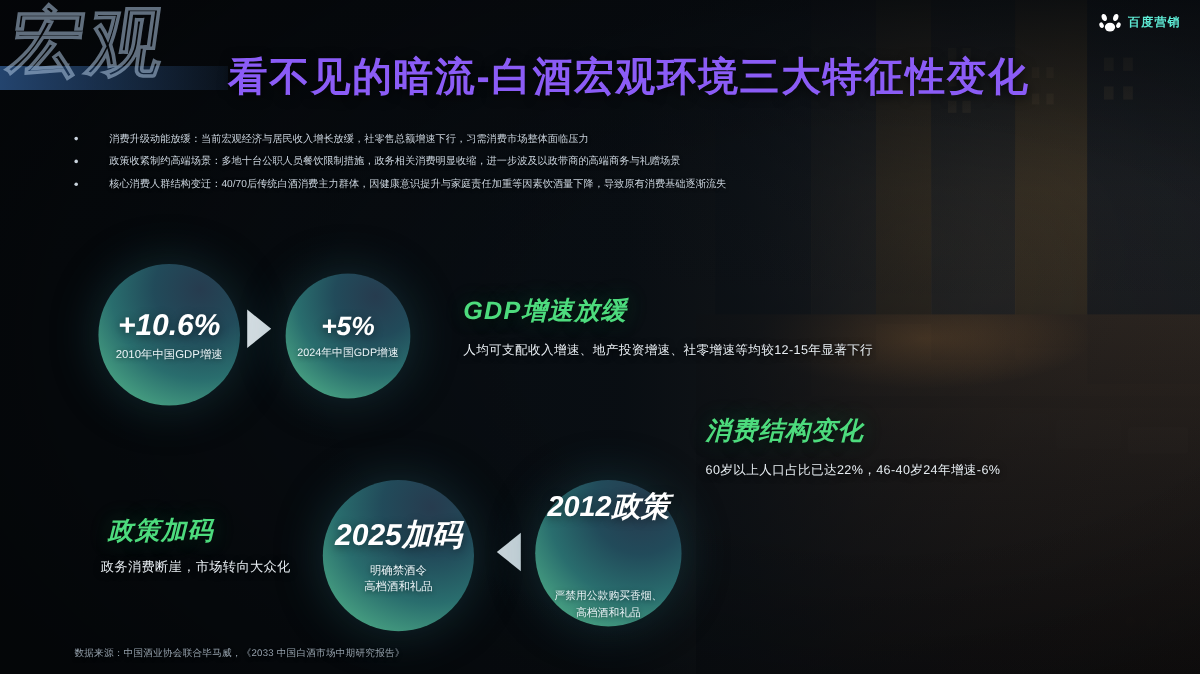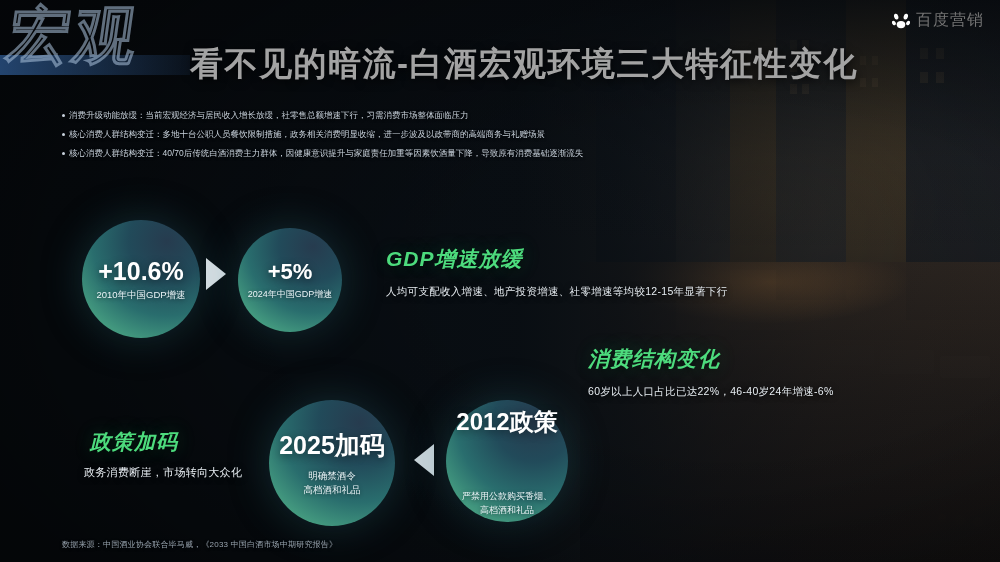--- a/index.html
+++ b/index.html
@@ -118,50 +118,50 @@
     display: flex;
     align-items: center;
     gap: 6px;
   }
   .logo-mark {
     width: 18px;
     height: 18px;
     position: relative;
   }
   .logo-text {
-    color: #737373;
-    font-size: 16px;
-    font-weight: normal;
+    color: #5eead4;
+    font-size: 10px;
+    font-weight: bold;
     letter-spacing: 1px;
   }
 
   
   .title {
     position: absolute;
     left: 190px;
     top: 42px;
     font-size: 33px;
     font-weight: bold;
-    color: #a3a3a3;
+    color: #8b5cf6;
     letter-spacing: 1.5px;
     text-shadow: 0 2px 10px rgba(0,0,0,0.85);
     white-space: nowrap;
   }
 
   
   .bullets {
     position: absolute;
     left: 62px;
     top: 106px;
     width: 880px;
   }
   .bullet {
     display: flex;
     align-items: flex-start;
-    gap: 4px;
+    gap: 26px;
     color: #c9d3dd;
     font-size: 8.5px;
     line-height: 19px;
     white-space: nowrap;
     text-shadow: 0 1px 3px rgba(0,0,0,0.9);
   }
   .bullet-dot {
     flex: 0 0 auto;
     width: 3px;
     height: 3px;
@@ -178,20 +178,21 @@
       radial-gradient(circle at 72% 18%, rgba(40,62,82,0.95) 0%, rgba(35,78,94,0.95) 30%, rgba(45,120,120,0.9) 58%, rgba(78,175,140,0.92) 85%, rgba(96,196,150,0.95) 100%);
     box-shadow: 0 0 40px rgba(40,110,120,0.35);
     display: flex;
     flex-direction: column;
     align-items: center;
     justify-content: center;
   }
   .circle .big {
     color: #ffffff;
     font-weight: bold;
+    font-style: italic;
     letter-spacing: 0px;
     text-shadow: 0 2px 8px rgba(0,0,0,0.45);
     white-space: nowrap;
   }
   .circle .sub {
     color: #e9f3f6;
     white-space: nowrap;
     text-align: center;
     text-shadow: 0 1px 4px rgba(0,0,0,0.45);
   }
@@ -356,21 +357,21 @@
 
     <div class="title">看不见的暗流-白酒宏观环境三大特征性变化</div>
 
     <div class="bullets">
       <div class="bullet">
         <span class="bullet-dot"></span>
         <span>消费升级动能放缓：当前宏观经济与居民收入增长放缓，社零售总额增速下行，习需消费市场整体面临压力</span>
       </div>
       <div class="bullet">
         <span class="bullet-dot"></span>
-        <span>核心消费人群结构变迁：多地十台公职人员餐饮限制措施，政务相关消费明显收缩，进一步波及以政带商的高端商务与礼赠场景</span>
+        <span>政策收紧制约高端场景：多地十台公职人员餐饮限制措施，政务相关消费明显收缩，进一步波及以政带商的高端商务与礼赠场景</span>
       </div>
       <div class="bullet">
         <span class="bullet-dot"></span>
         <span>核心消费人群结构变迁：40/70后传统白酒消费主力群体，因健康意识提升与家庭责任加重等因素饮酒量下降，导致原有消费基础逐渐流失</span>
       </div>
     </div>
 
     <div class="circle" id="circle-gdp-2010">
       <div class="big">+10.6%</div>
       <div class="sub">2010年中国GDP增速</div>

